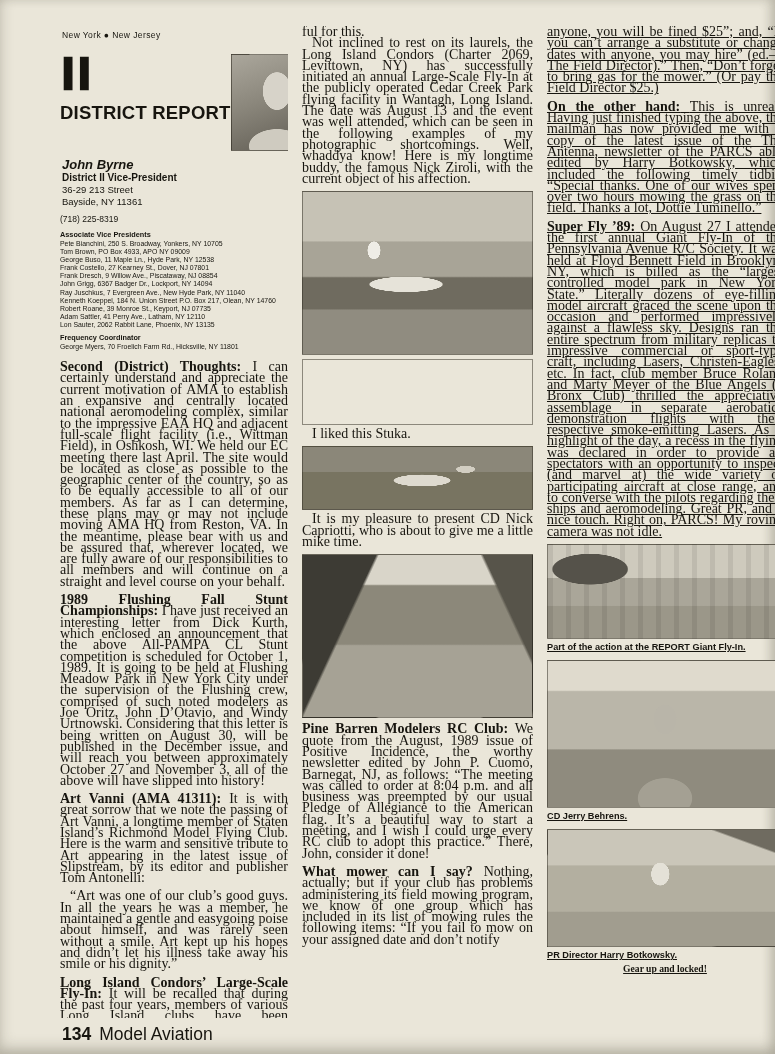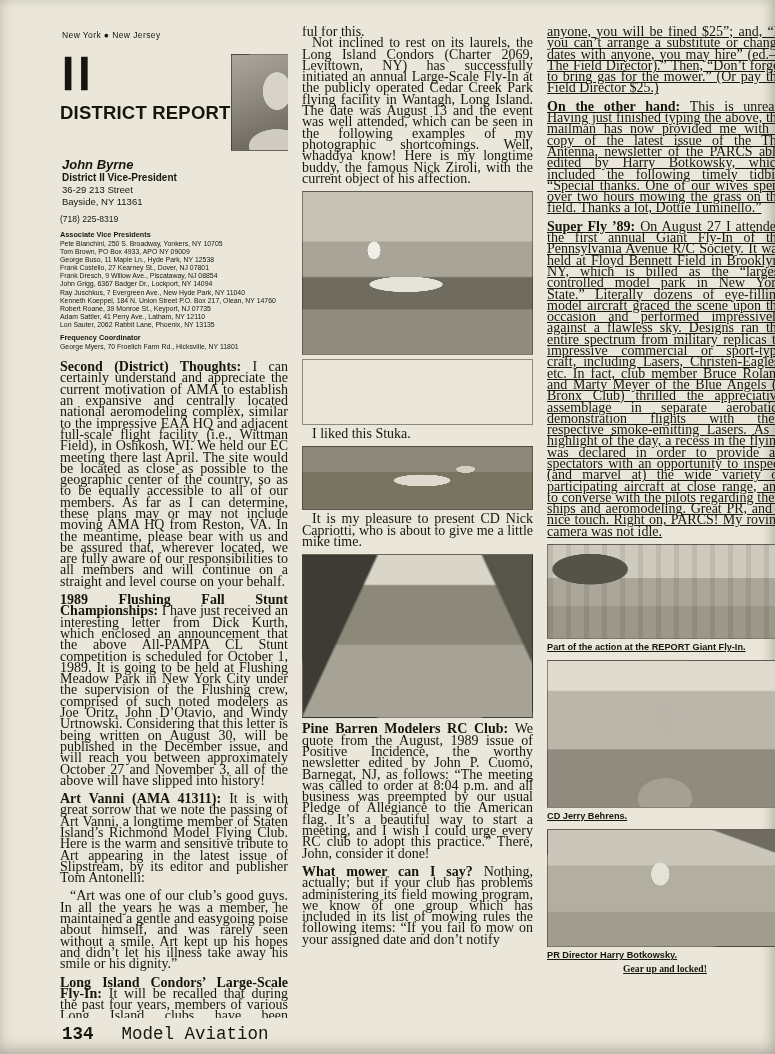--- a/index.html
+++ b/index.html
@@ -16,21 +16,21 @@
   .col3{width:236px;height:1018px;text-decoration:underline;}
 
   
   .body-p{font-size:14px;line-height:11.3px;text-align:justify;margin:0 0 7px 0;}
   .indent{text-indent:10px;}
   .lead{font-weight:bold;margin-top:36px;}
 
   
   .region-label{font-family:"Liberation Sans",sans-serif;font-size:8.5px;letter-spacing:.4px;margin:4px 0 14px 2px;}
   .hdr-row{display:flex;justify-content:space-between;align-items:flex-start;margin-bottom:2px;}
-  .numeral{font-family:"Liberation Sans",sans-serif;font-weight:normal;font-size:44px;line-height:40px;letter-spacing:4px;-webkit-text-stroke:2.5px #17150f;margin-left:2px;}
+  .numeral{font-family:"Liberation Sans",sans-serif;font-weight:bold;font-size:44px;line-height:40px;letter-spacing:4px;-webkit-text-stroke:2.5px #17150f;margin-left:2px;}
   .report-title{font-family:"Liberation Sans",sans-serif;font-weight:bold;font-size:18.5px;letter-spacing:.2px;margin-top:8px;white-space:nowrap;}
   .author-block{margin:6px 0 0 2px;font-family:"Liberation Sans",sans-serif;}
   .author-name{font-weight:bold;font-size:13px;line-height:15px;font-style:italic;}
   .author-title{font-weight:bold;font-size:10px;line-height:12px;}
   .author-addr{font-size:9.5px;line-height:11.5px;}
   .phone{font-family:"Liberation Sans",sans-serif;font-size:8.5px;margin:7px 0 6px 0;}
   .small-head{font-family:"Liberation Sans",sans-serif;font-weight:bold;font-size:7.3px;line-height:9px;margin:4px 0 1px 0;}
   .avp-list{list-style:none;margin:0;padding:0;font-family:"Liberation Sans",sans-serif;font-size:6.9px;line-height:8.1px;}
   .avp-list li{padding-left:9px;text-indent:-9px;}
   .freq-line{font-family:"Liberation Sans",sans-serif;font-size:6.9px;line-height:8.1px;margin-bottom:10px;}
@@ -73,21 +73,21 @@
       linear-gradient(180deg,#dfdacd 0 20%,#bab6a9 21% 60%,#8f8b7e 61% 100%);}
   .ph-botkowsky{height:118px;margin:0 0 2px 0;
     background:
       radial-gradient(16px 20px at 48% 38%, #e4e1d7 0 56%, rgba(0,0,0,0) 58%),
       linear-gradient(200deg,#6f6b60 0 12%, rgba(0,0,0,0) 13%),
       linear-gradient(180deg,#cac6b9 0 30%,#b3afa0 31% 70%,#a19d8f 71% 100%);}
 
   .caption{font-family:"Liberation Sans",sans-serif;font-weight:bold;font-size:9.2px;line-height:11px;margin:3px 0 7px 0;}
   .gear-line{font-weight:bold;font-size:9.6px;text-align:center;margin:2px 0 0 0;}
 
-  .footer{position:absolute;left:62px;top:1024px;display:flex;align-items:baseline;gap:28px;font-family:Liberation Mono, monospace;}
+  .footer{position:absolute;left:62px;top:1024px;display:flex;align-items:baseline;gap:8px;font-family:Liberation Sans, sans-serif;}
   .page-num{font-weight:bold;font-size:17.5px;}
   .mag-title{font-size:17.5px;}
 </style>
 </head>
 <body>
 
 <div class="page">
   <div class="columns">
 
     <div class="col col1">

